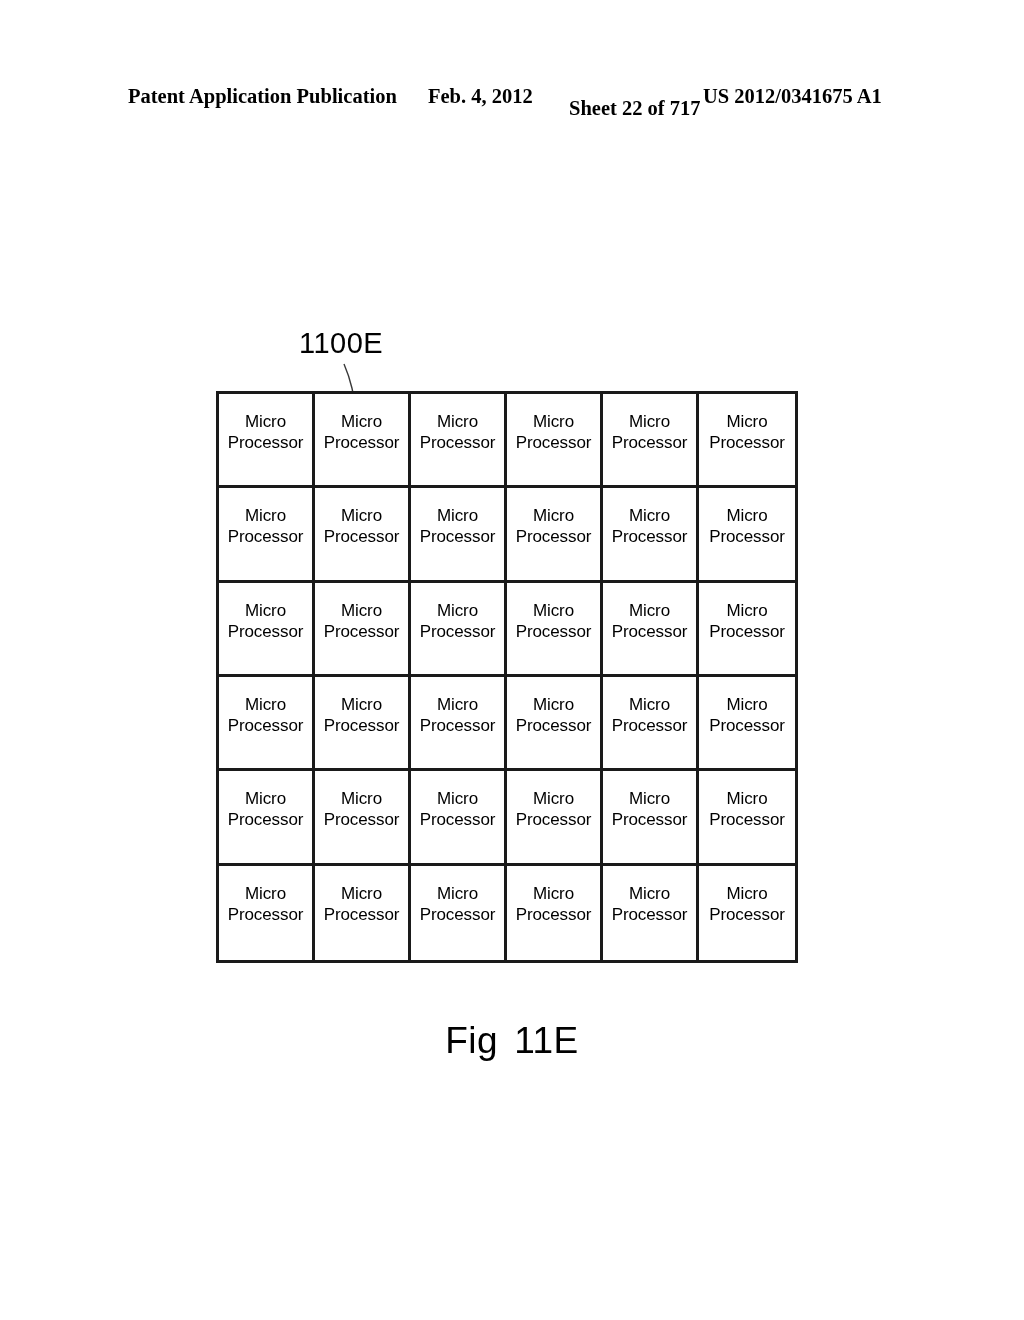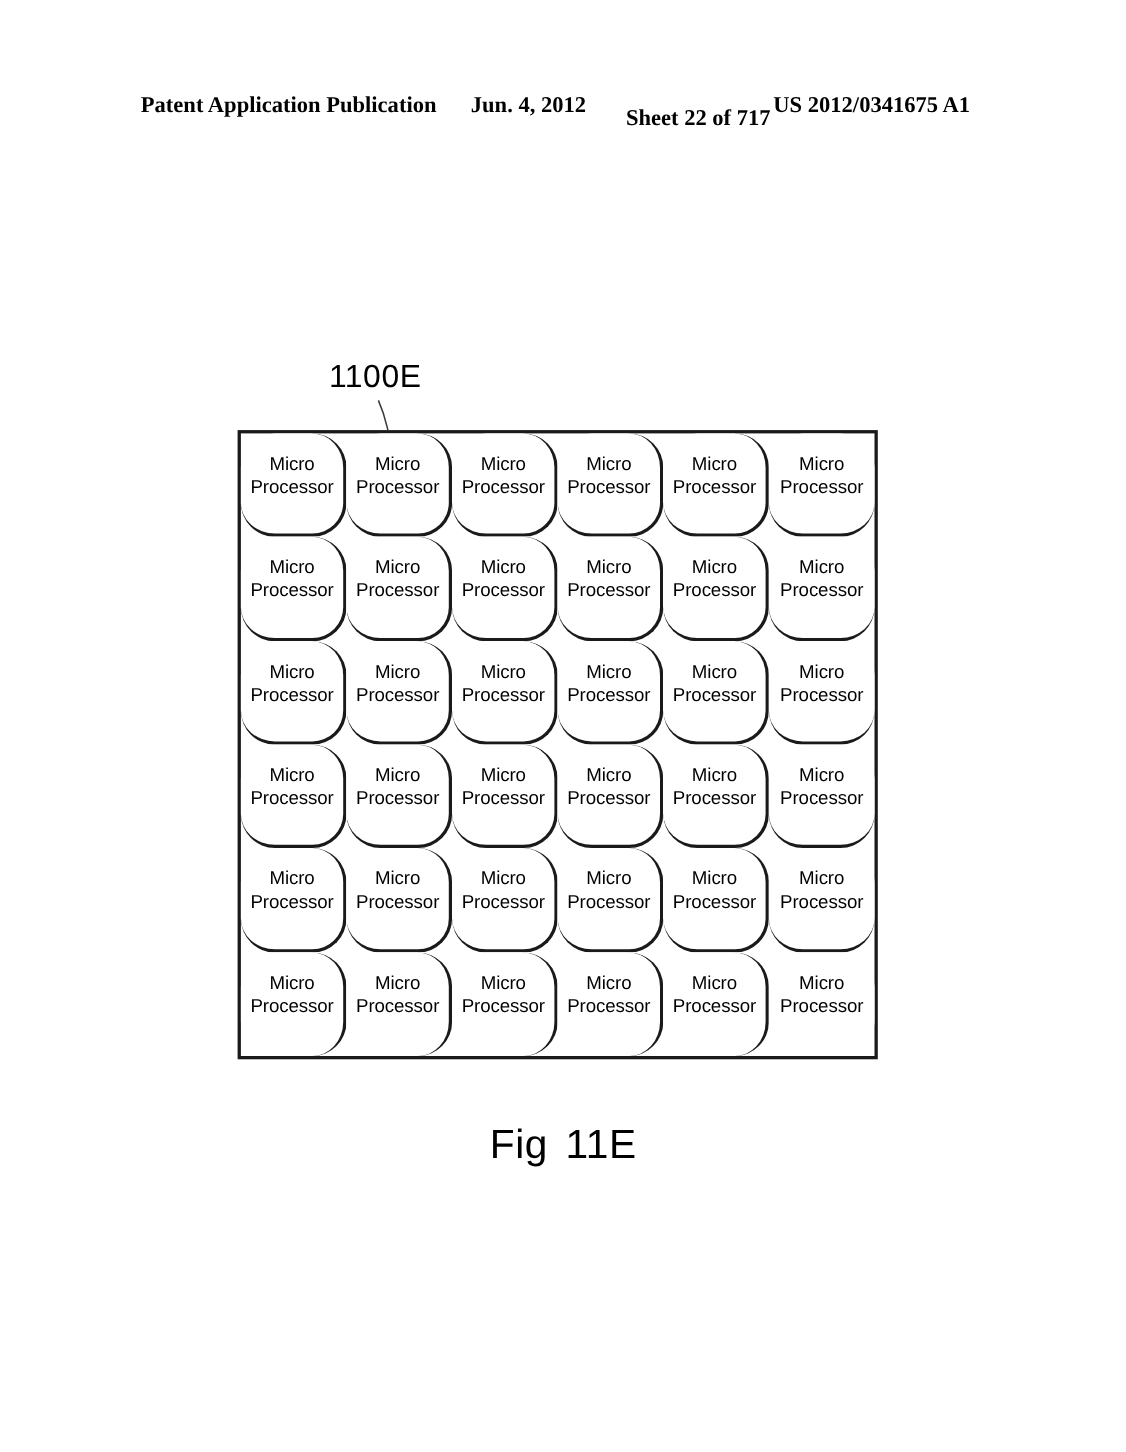--- a/index.html
+++ b/index.html
@@ -94,21 +94,20 @@
     box-sizing: border-box;
     border-right: 3px solid #1a1a1a;
     border-bottom: 3px solid #1a1a1a;
     display: flex;
     flex-direction: column;
     align-items: center;
     justify-content: flex-start;
     padding-top: 17px;
     background: #ffffff;
     overflow: hidden;
-    border-radius: 31px;
   }
   .cell.last-col { border-right: none; }
   .cell.last-row { border-bottom: none; }
   .cell-line {
     font-size: 17px;
     line-height: 21px;
     color: #000000;
     font-family: "Liberation Sans", sans-serif;
     white-space: nowrap;
     letter-spacing: -0.1px;
@@ -126,21 +125,21 @@
     color: #000000;
     letter-spacing: 0.5px;
   }
   .fig-caption .gap { display: inline-block; width: 16px; }
 </style>
 </head>
 <body>
 
 <div class="page-header">
   <span class="hdr-pub">Patent Application Publication</span>
-  <span class="hdr-date">Jun. 4, 2012</span>
+  <span class="hdr-date">Feb. 4, 2012</span>
   <span class="hdr-sheet">Sheet 22 of 717</span>
   <span class="hdr-patno">US 2012/0341675 A1</span>
 </div>
 
 <div class="ref-label">1100E</div>
 
 <svg class="leader-svg" viewBox="0 0 60 80" xmlns="http://www.w3.org/2000/svg">
   <path d="M 14 4 C 20 18, 25 34, 27 66" stroke="#3a3a3a" stroke-width="1.4" fill="none"></path>
 </svg>
 

